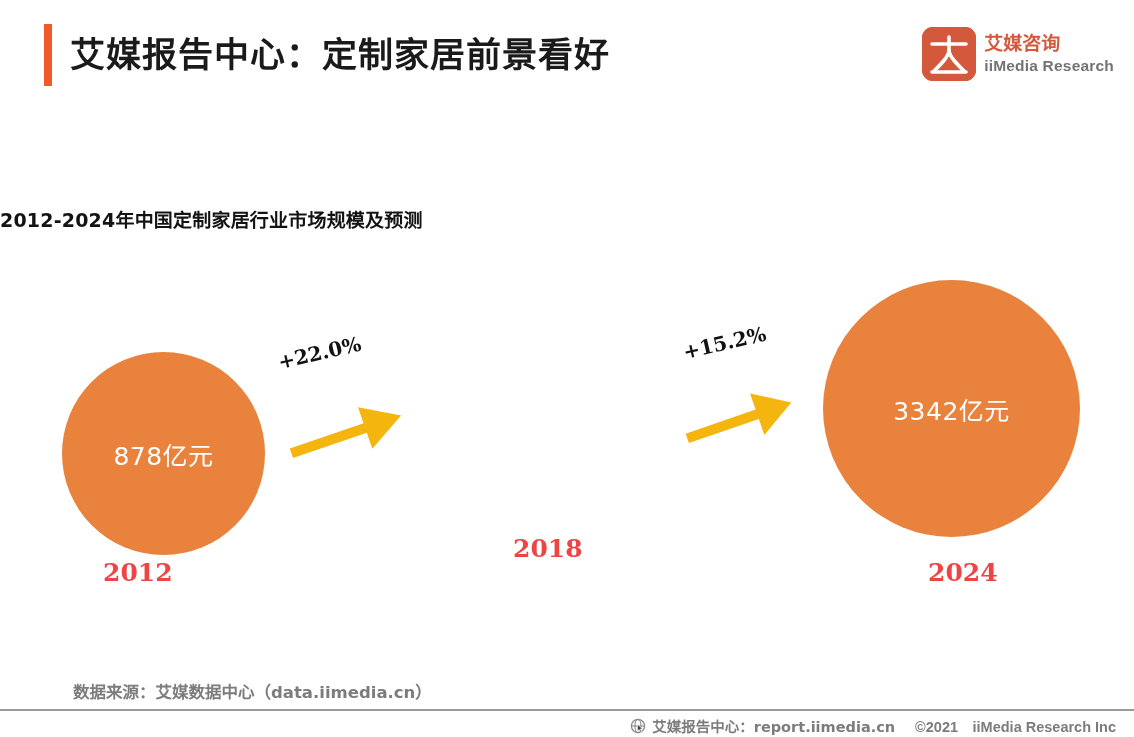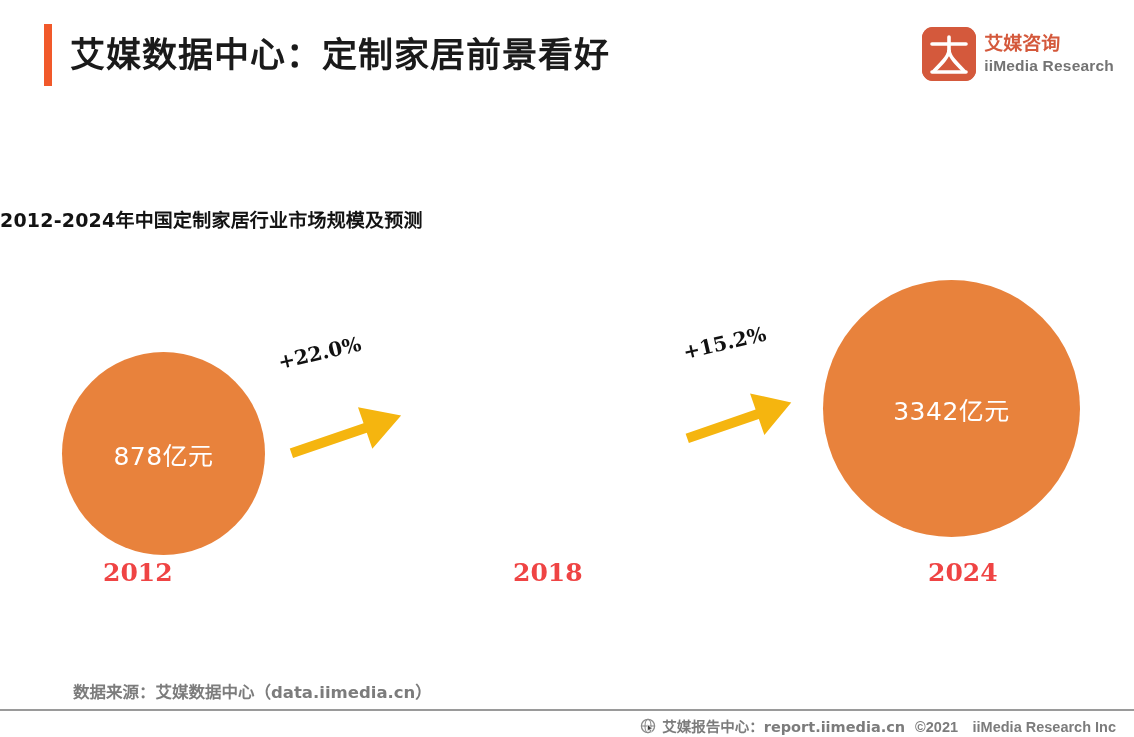--- a/index.html
+++ b/index.html
@@ -148,21 +148,21 @@
 
   .year-label {
     position: absolute;
     font-size: 25px;
     font-weight: 700;
     color: #ef4444;
     font-family: "DejaVu Serif", "Liberation Serif", serif;
     white-space: nowrap;
   }
   .year-1 { left: 103px; top: 558px; }
-  .year-2 { left: 513px; top: 558px; }
+  .year-2 { left: 513px; top: 534px; }
   .year-3 { left: 928px; top: 558px; }
 
   
   .arrow-group {
     position: absolute;
   }
   .arrow-1 { left: 281px; top: 380px; width: 125px; height: 90px; }
   .arrow-2 { left: 677px; top: 368px; width: 118px; height: 86px; }
   .arrow-group svg { display: block; overflow: visible; }
 
@@ -232,31 +232,31 @@
     font-weight: 700;
     color: #7c7c7c;
     white-space: nowrap;
     font-family: "DejaVu Sans", "Liberation Sans", sans-serif;
   }
   .footer-text-en {
     font-size: 14.5px;
     font-weight: 700;
     color: #7c7c7c;
     white-space: nowrap;
-    margin-left: 4px;
+    margin-left: 14px;
   }
 </style>
 </head>
 <body>
 
 <div class="page">
 
   <div class="header">
     <div class="accent-bar"></div>
-    <div class="header-title">艾媒数据中心：定制家居前景看好</div>
+    <div class="header-title">艾媒报告中心：定制家居前景看好</div>
 
     <div class="logo">
       <div class="logo-mark">
         <svg width="54" height="54" viewBox="0 0 54 54" aria-hidden="true">
           <rect x="0" y="0" width="54" height="54" rx="11" ry="11" fill="#d4593c"></rect>
           <g stroke="#ffffff" stroke-width="3.6" fill="none" stroke-linecap="round">
             <line x1="10" y1="17" x2="44" y2="17"></line>
             <line x1="27" y1="10" x2="27" y2="24"></line>
             <path d="M12 44 C 20 36, 26 30, 27 24"></path>
             <path d="M42 44 C 34 36, 28 30, 27 24"></path>

